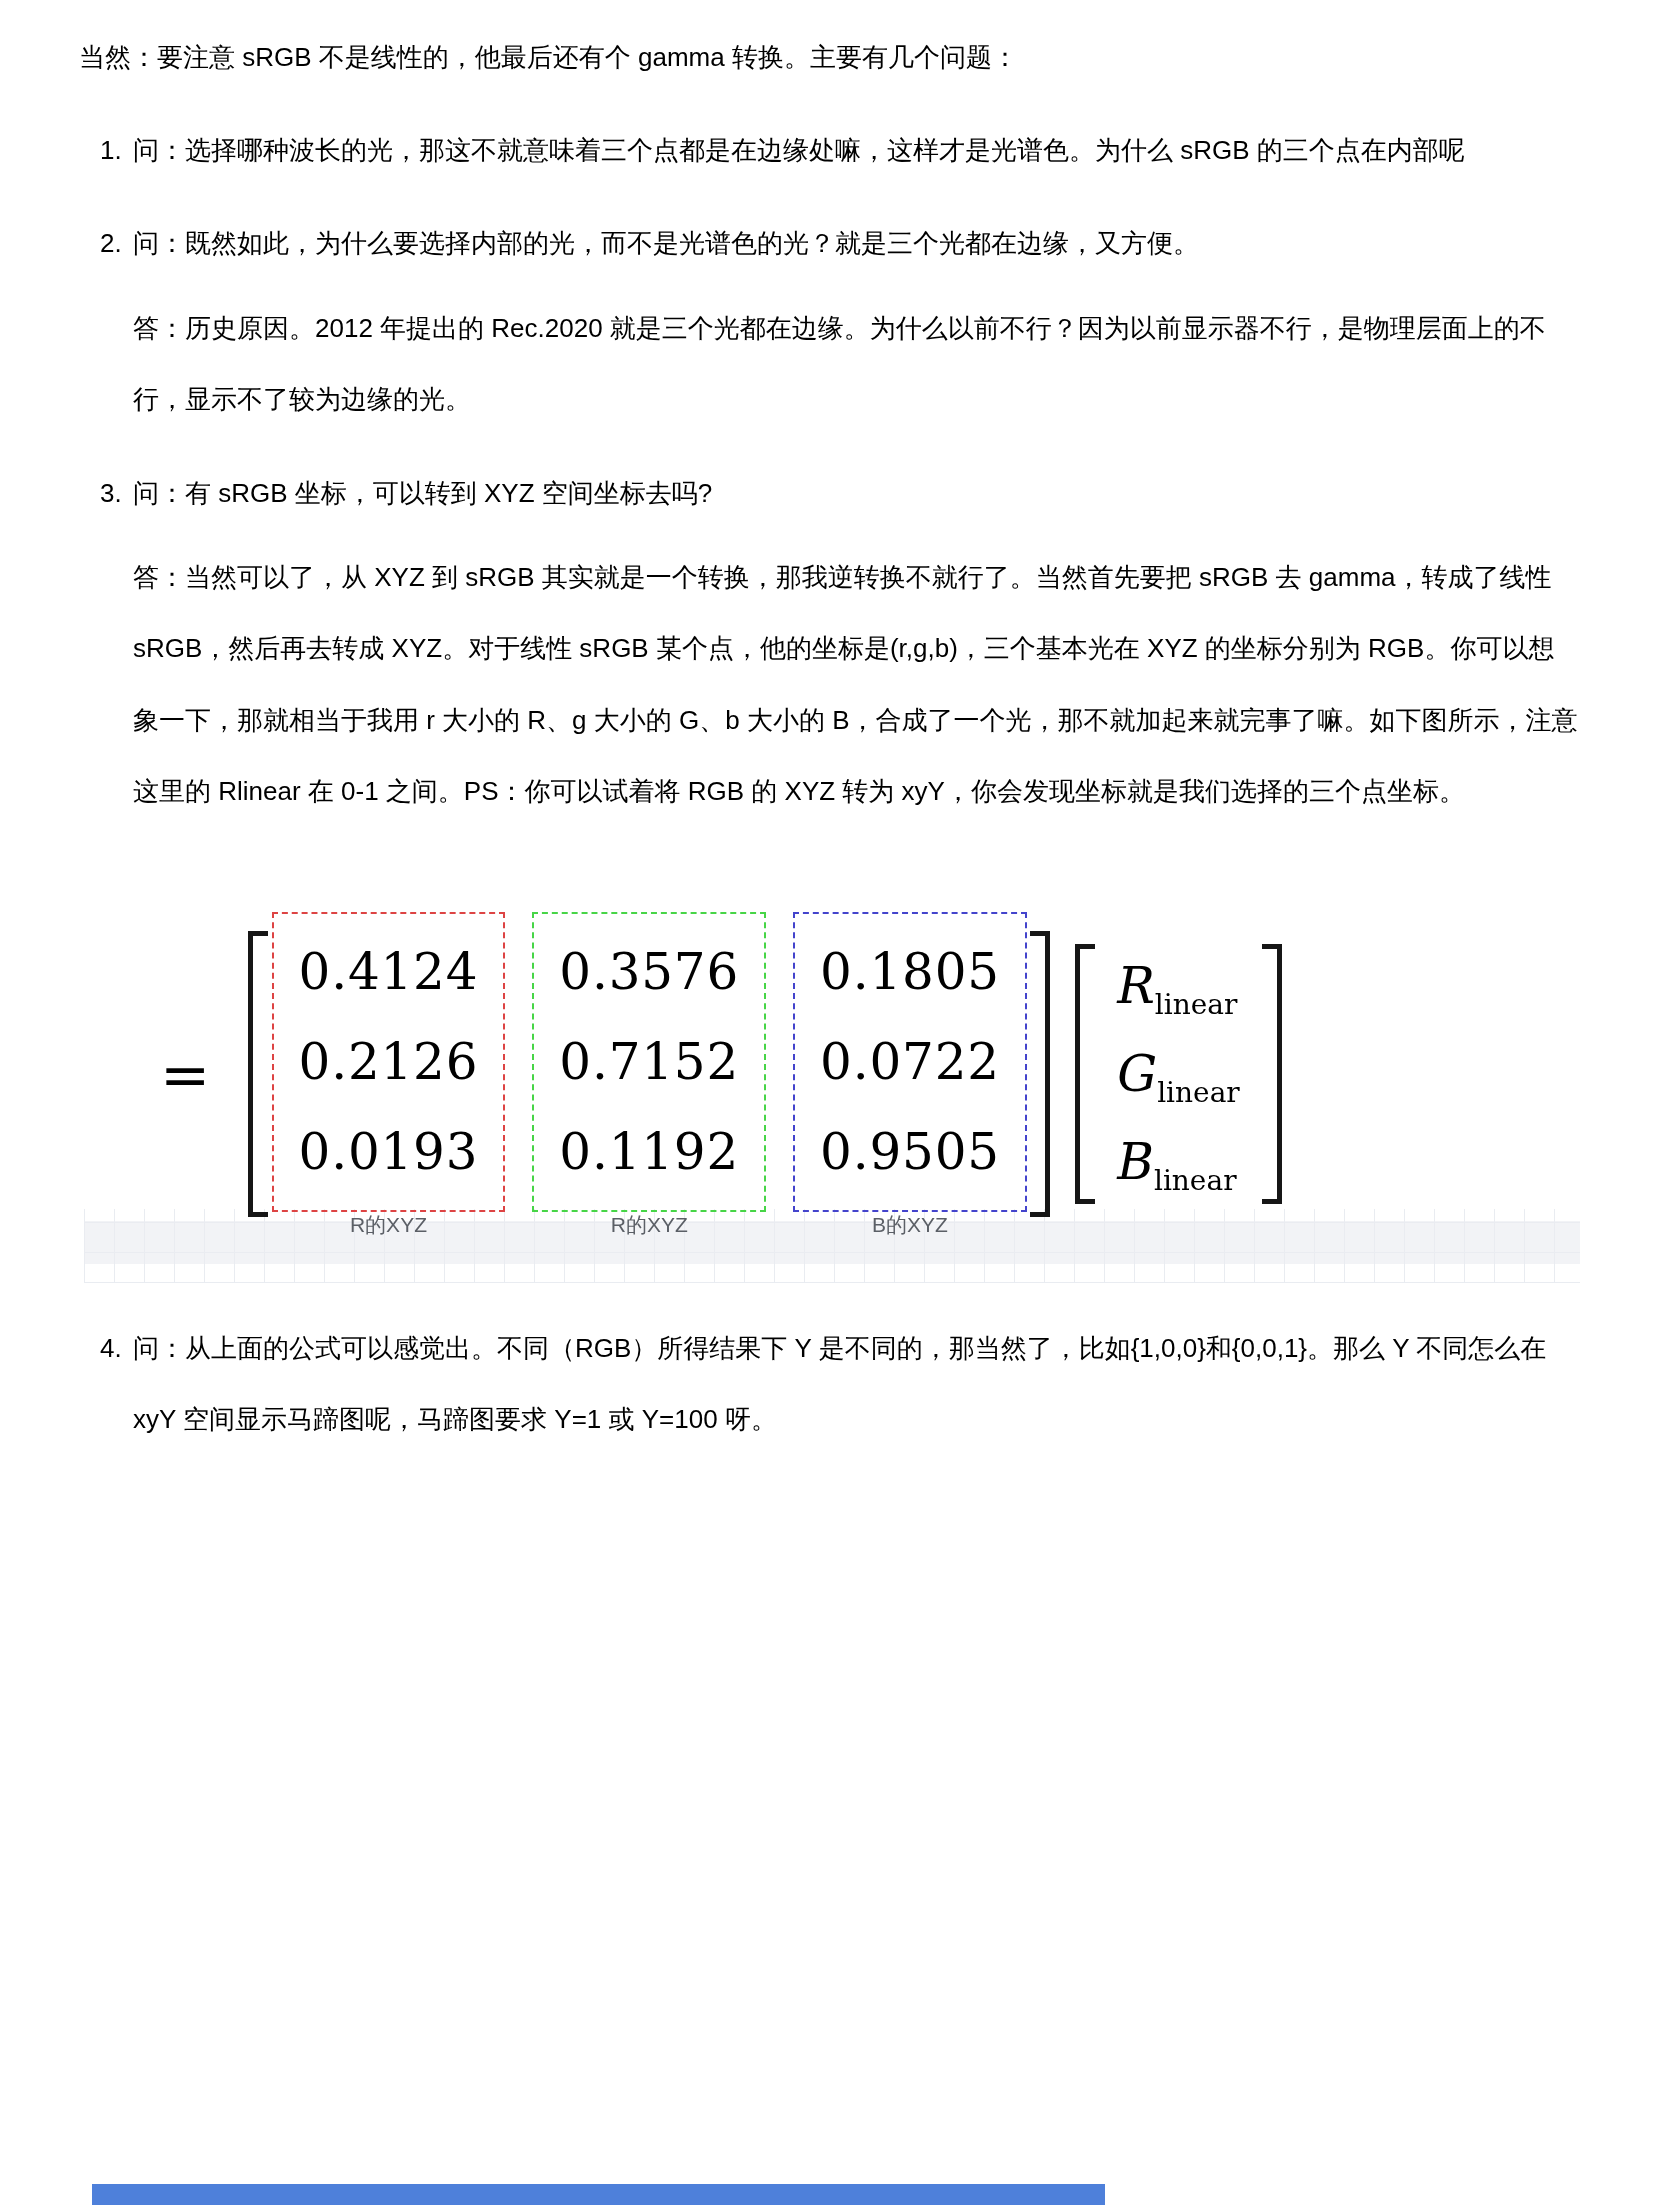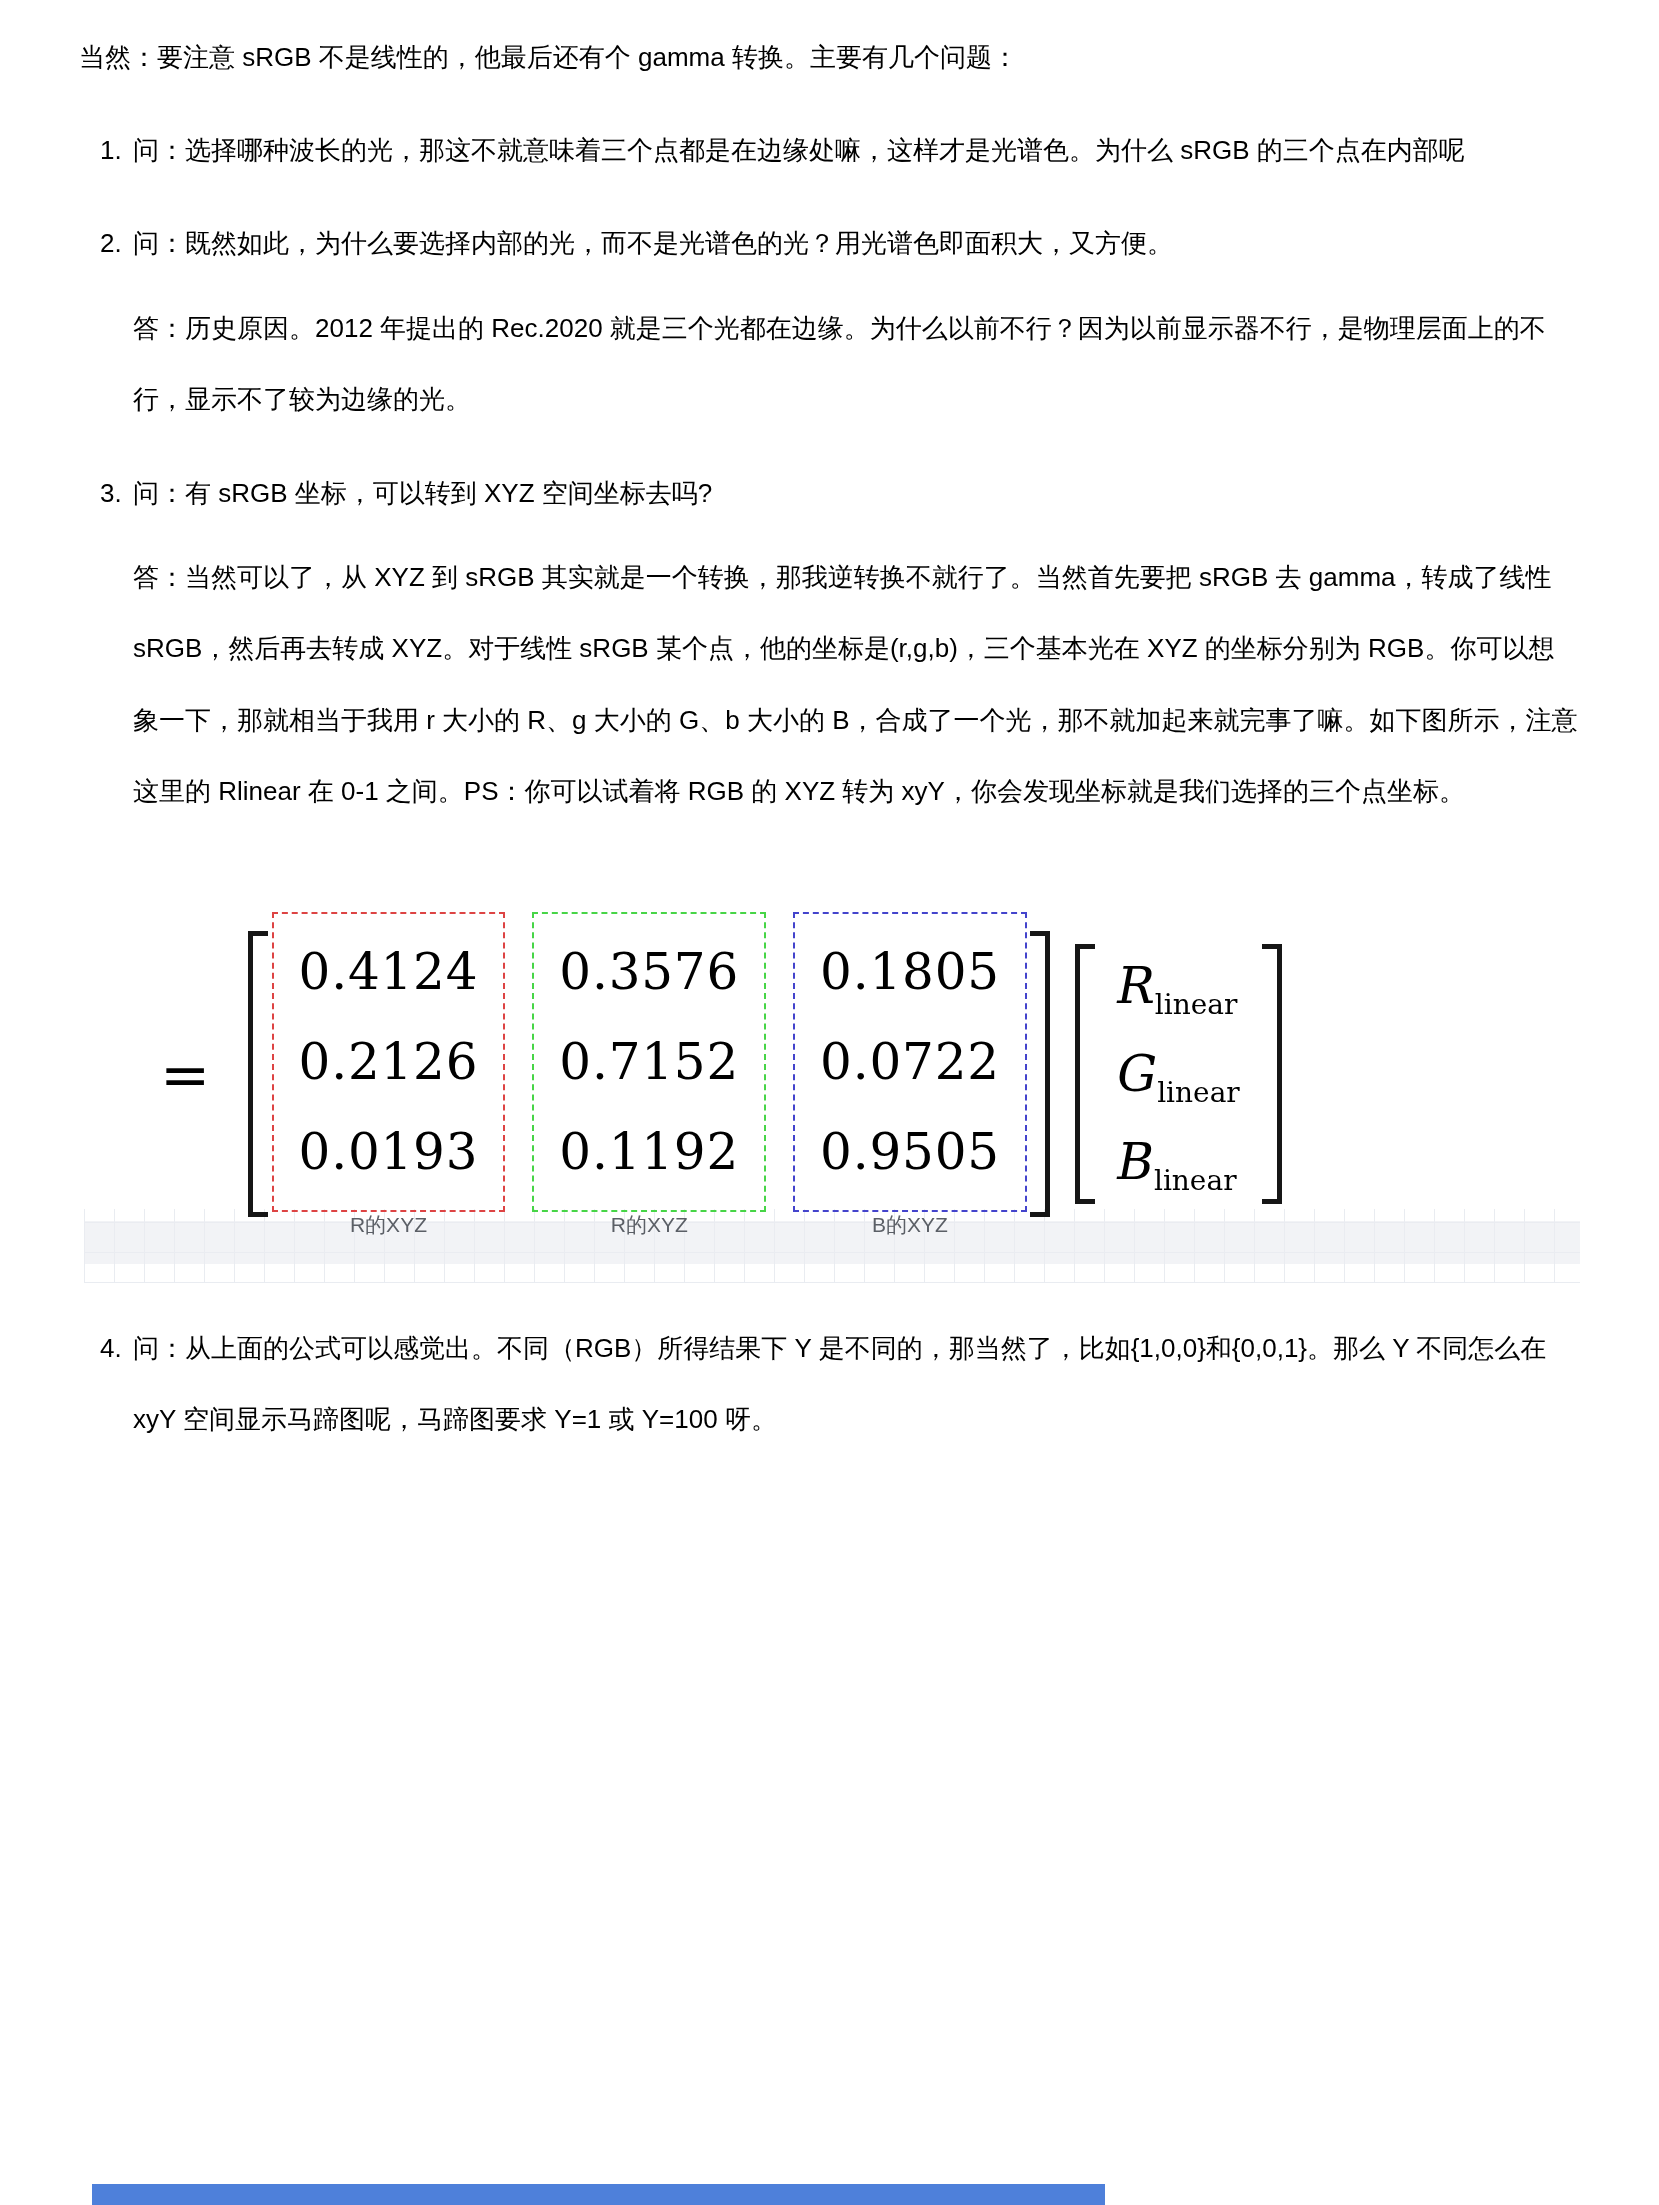--- a/index.html
+++ b/index.html
@@ -72,21 +72,21 @@
   <div class="qa">
     <div class="qrow">
       <span class="qnum">1.</span>
       <span class="qtext">问：选择哪种波长的光，那这不就意味着三个点都是在边缘处嘛，这样才是光谱色。为什么 sRGB 的三个点在内部呢</span>
     </div>
   </div>
 
   <div class="qa">
     <div class="qrow">
       <span class="qnum">2.</span>
-      <span class="qtext">问：既然如此，为什么要选择内部的光，而不是光谱色的光？用光谱色即面积大，又方便。</span>
+      <span class="qtext">问：既然如此，为什么要选择内部的光，而不是光谱色的光？就是三个光都在边缘，又方便。</span>
     </div>
     <p class="ans">答：历史原因。2012 年提出的 Rec.2020 就是三个光都在边缘。为什么以前不行？因为以前显示器不行，是物理层面上的不行，显示不了较为边缘的光。</p>
   </div>
 
   <div class="qa">
     <div class="qrow">
       <span class="qnum">3.</span>
       <span class="qtext">问：有 sRGB 坐标，可以转到 XYZ 空间坐标去吗?</span>
     </div>
     <p class="ans">答：当然可以了，从 XYZ 到 sRGB 其实就是一个转换，那我逆转换不就行了。当然首先要把 sRGB 去 gamma，转成了线性 sRGB，然后再去转成 XYZ。对于线性 sRGB 某个点，他的坐标是(r,g,b)，三个基本光在 XYZ 的坐标分别为 RGB。你可以想象一下，那就相当于我用 r 大小的 R、g 大小的 G、b 大小的 B，合成了一个光，那不就加起来就完事了嘛。如下图所示，注意这里的 Rlinear 在 0-1 之间。PS：你可以试着将 RGB 的 XYZ 转为 xyY，你会发现坐标就是我们选择的三个点坐标。</p>

